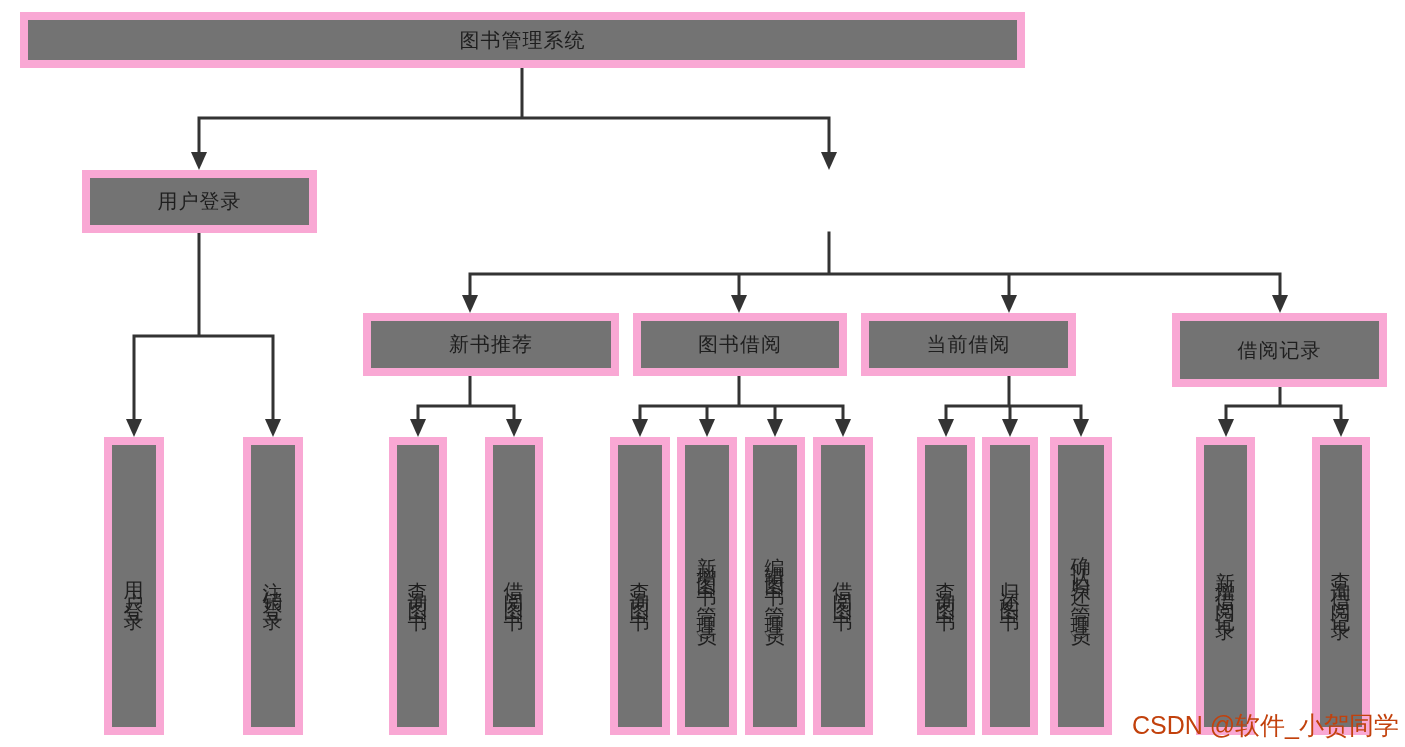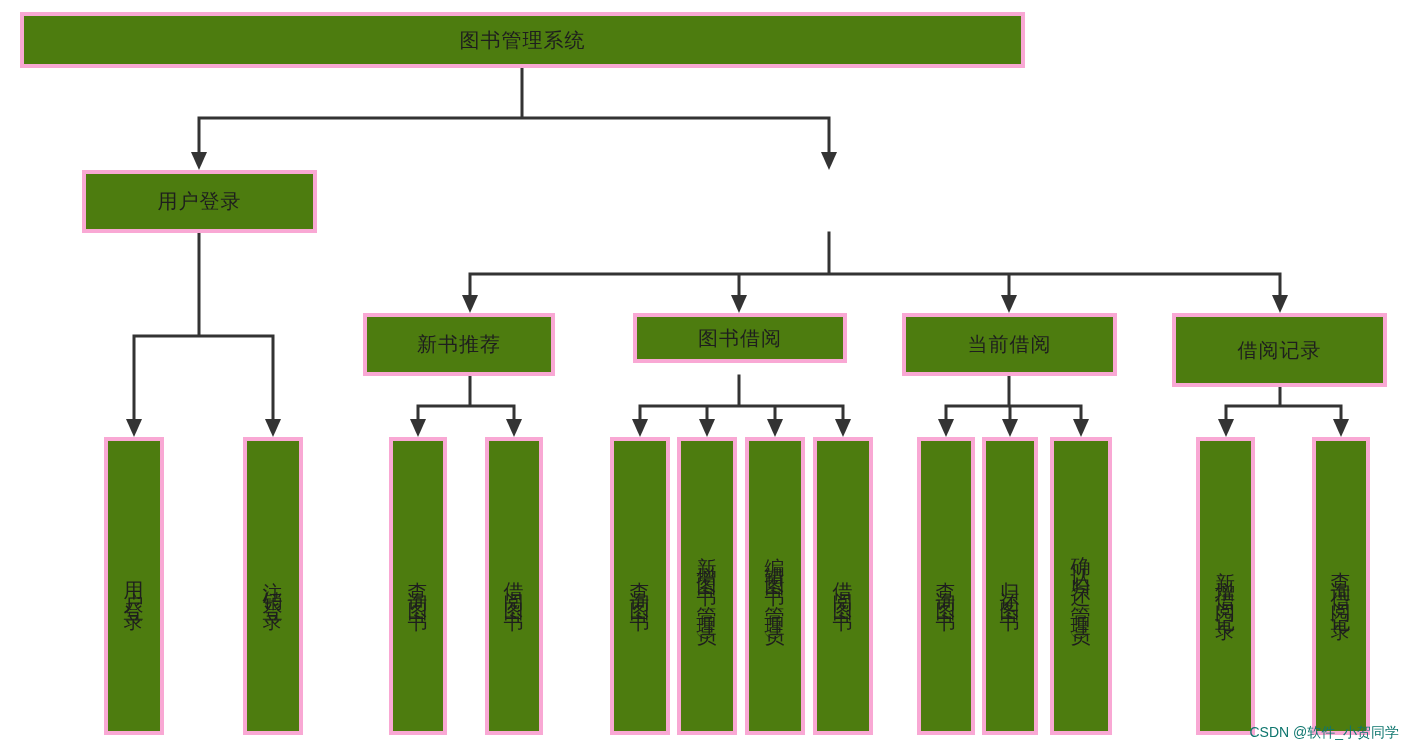--- a/index.html
+++ b/index.html
@@ -13,43 +13,43 @@
     color: #1e1e1e;
   }
   svg.wires {
     position: absolute;
     left: 0; top: 0;
     width: 1405px; height: 747px;
   }
   .node {
     position: absolute;
     box-sizing: border-box;
-    border: 4px solid #f9a8d4;
-    background: #4d7c0f;
+    border: 8px solid #f9a8d4;
+    background: #737373;
     display: flex;
     align-items: center;
     justify-content: center;
   }
   .node.h .lbl {
     font-size: 20px;
     letter-spacing: 1px;
     white-space: nowrap;
   }
   .node.v .lbl {
     writing-mode: vertical-rl;
     line-height: 1;
     font-size: 20px;
     letter-spacing: 10px;
   }
   .watermark {
     position: absolute;
     right: 6px;
     bottom: 5px;
-    font-size: 14px;
-    color: #0f766e;
+    font-size: 25px;
+    color: #c2410c;
     white-space: nowrap;
     z-index: 5;
   }
 </style>
 </head>
 <body>
 
 <div class="canvas">
 
   <svg class="wires" viewBox="0 0 1405 747" xmlns="http://www.w3.org/2000/svg">
@@ -93,27 +93,27 @@
   </svg>
 
   <div class="node h" style="left:20px; top:12px; width:1005px; height:56px">
     <span class="lbl">图书管理系统</span>
   </div>
 
   <div class="node h" style="left:82px; top:170px; width:235px; height:63px">
     <span class="lbl">用户登录</span>
   </div>
 
-  <div class="node h" style="left:363px; top:313px; width:192px; height:63px">
+  <div class="node h" style="left:363px; top:313px; width:256px; height:63px">
     <span class="lbl">新书推荐</span>
   </div>
-  <div class="node h" style="left:633px; top:313px; width:214px; height:50px">
+  <div class="node h" style="left:633px; top:313px; width:214px; height:63px">
     <span class="lbl">图书借阅</span>
   </div>
-  <div class="node h" style="left:902px; top:313px; width:215px; height:63px">
+  <div class="node h" style="left:861px; top:313px; width:215px; height:63px">
     <span class="lbl">当前借阅</span>
   </div>
   <div class="node h" style="left:1172px; top:313px; width:215px; height:74px">
     <span class="lbl">借阅记录</span>
   </div>
 
   <div class="node v" style="left:104px; top:437px; width:60px; height:298px">
     <span class="lbl">用户登录</span>
   </div>
   <div class="node v" style="left:243px; top:437px; width:60px; height:298px">

